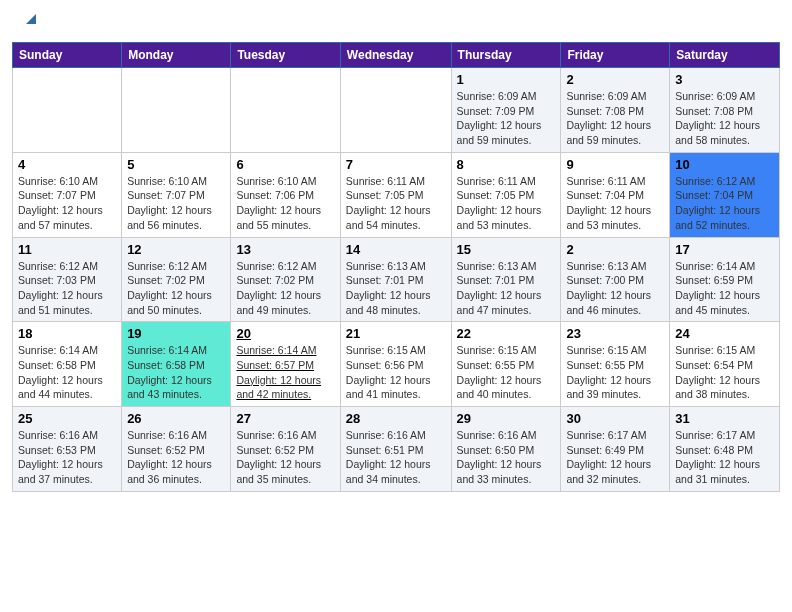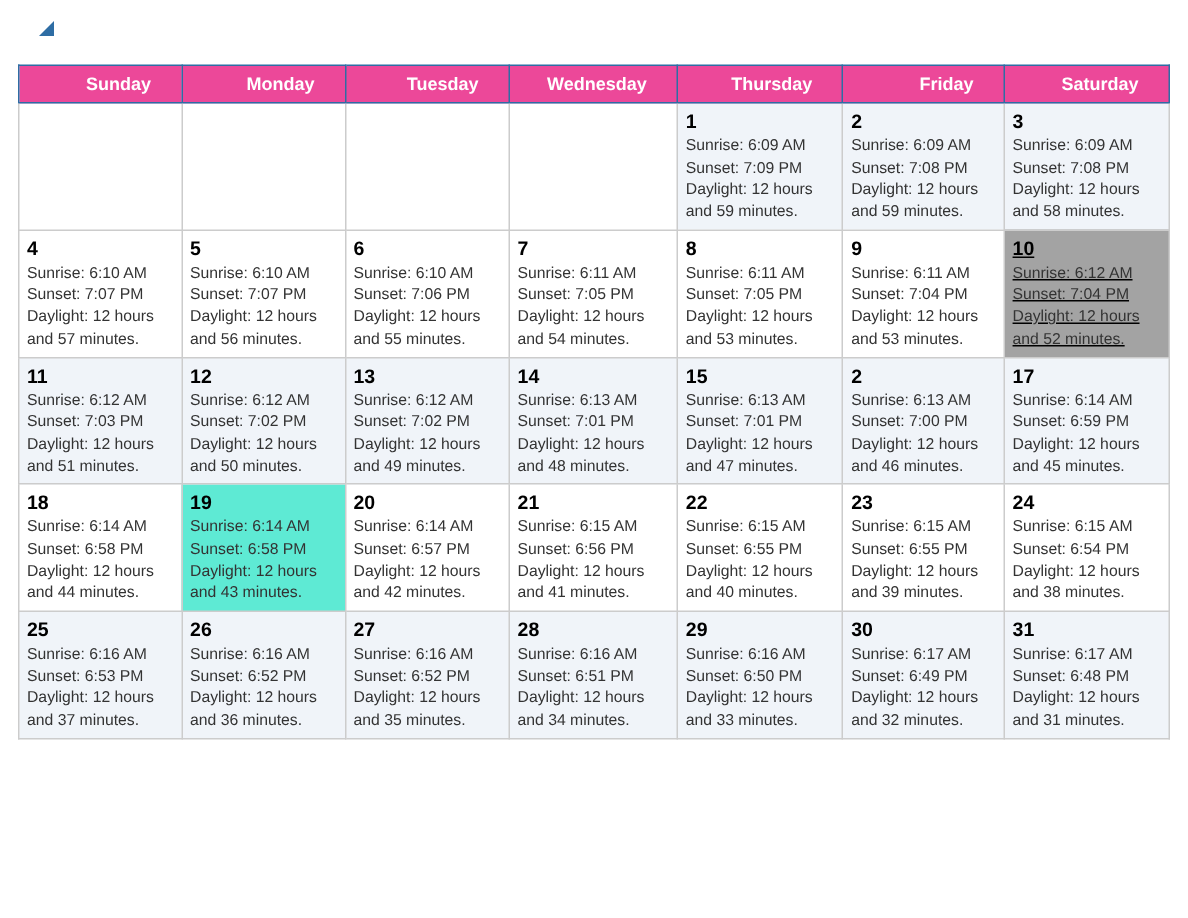--- a/index.html
+++ b/index.html
@@ -34,24 +34,24 @@
       color: #444;
       margin-top: 2px;
     }
     .calendar {
       margin: 8px 12px 8px 12px;
       border-collapse: collapse;
       width: calc(100% - 24px);
       font-size: 11px;
     }
     .calendar th {
-      background: #ec4899;
+      background: #4c1d95;
       color: #fff;
-      text-align: right;
-      padding: 5px 20px;
+      text-align: left;
+      padding: 5px 6px;
       font-size: 12px;
       font-weight: bold;
       border: 1px solid #2e6da4;
     }
     .calendar td {
       border: 1px solid #ccc;
       vertical-align: top;
       padding: 4px 5px;
       width: 113px;
       min-height: 75px;
@@ -196,21 +196,21 @@
 Daylight: 12 hours
 and 53 minutes.</div>
         </td>
         <td style="background: rgb(255, 255, 255);">
           <span class="day-num">9</span>
           <div class="day-info" style="white-space: pre-line;">Sunrise: 6:11 AM
 Sunset: 7:04 PM
 Daylight: 12 hours
 and 53 minutes.</div>
         </td>
-        <td style="background: #a3a3a3; text-decoration: underline;">
+        <td style="background: #3b82f6;">
           <span class="day-num">10</span>
           <div class="day-info" style="white-space: pre-line;">Sunrise: 6:12 AM
 Sunset: 7:04 PM
 Daylight: 12 hours
 and 52 minutes.</div>
         </td>
       </tr>
       <tr>
         <td style="background: rgb(240, 244, 249);">
           <span class="day-num">11</span>
@@ -270,21 +270,21 @@
 Daylight: 12 hours
 and 44 minutes.</div>
         </td>
         <td style="background: #5eead4;">
           <span class="day-num">19</span>
           <div class="day-info" style="white-space: pre-line;">Sunrise: 6:14 AM
 Sunset: 6:58 PM
 Daylight: 12 hours
 and 43 minutes.</div>
         </td>
-        <td style="background: rgb(255, 255, 255);">
+        <td style="background: rgb(255, 255, 255); text-decoration: underline;">
           <span class="day-num">20</span>
           <div class="day-info" style="white-space: pre-line;">Sunrise: 6:14 AM
 Sunset: 6:57 PM
 Daylight: 12 hours
 and 42 minutes.</div>
         </td>
         <td style="background: rgb(255, 255, 255);">
           <span class="day-num">21</span>
           <div class="day-info" style="white-space: pre-line;">Sunrise: 6:15 AM
 Sunset: 6:56 PM

